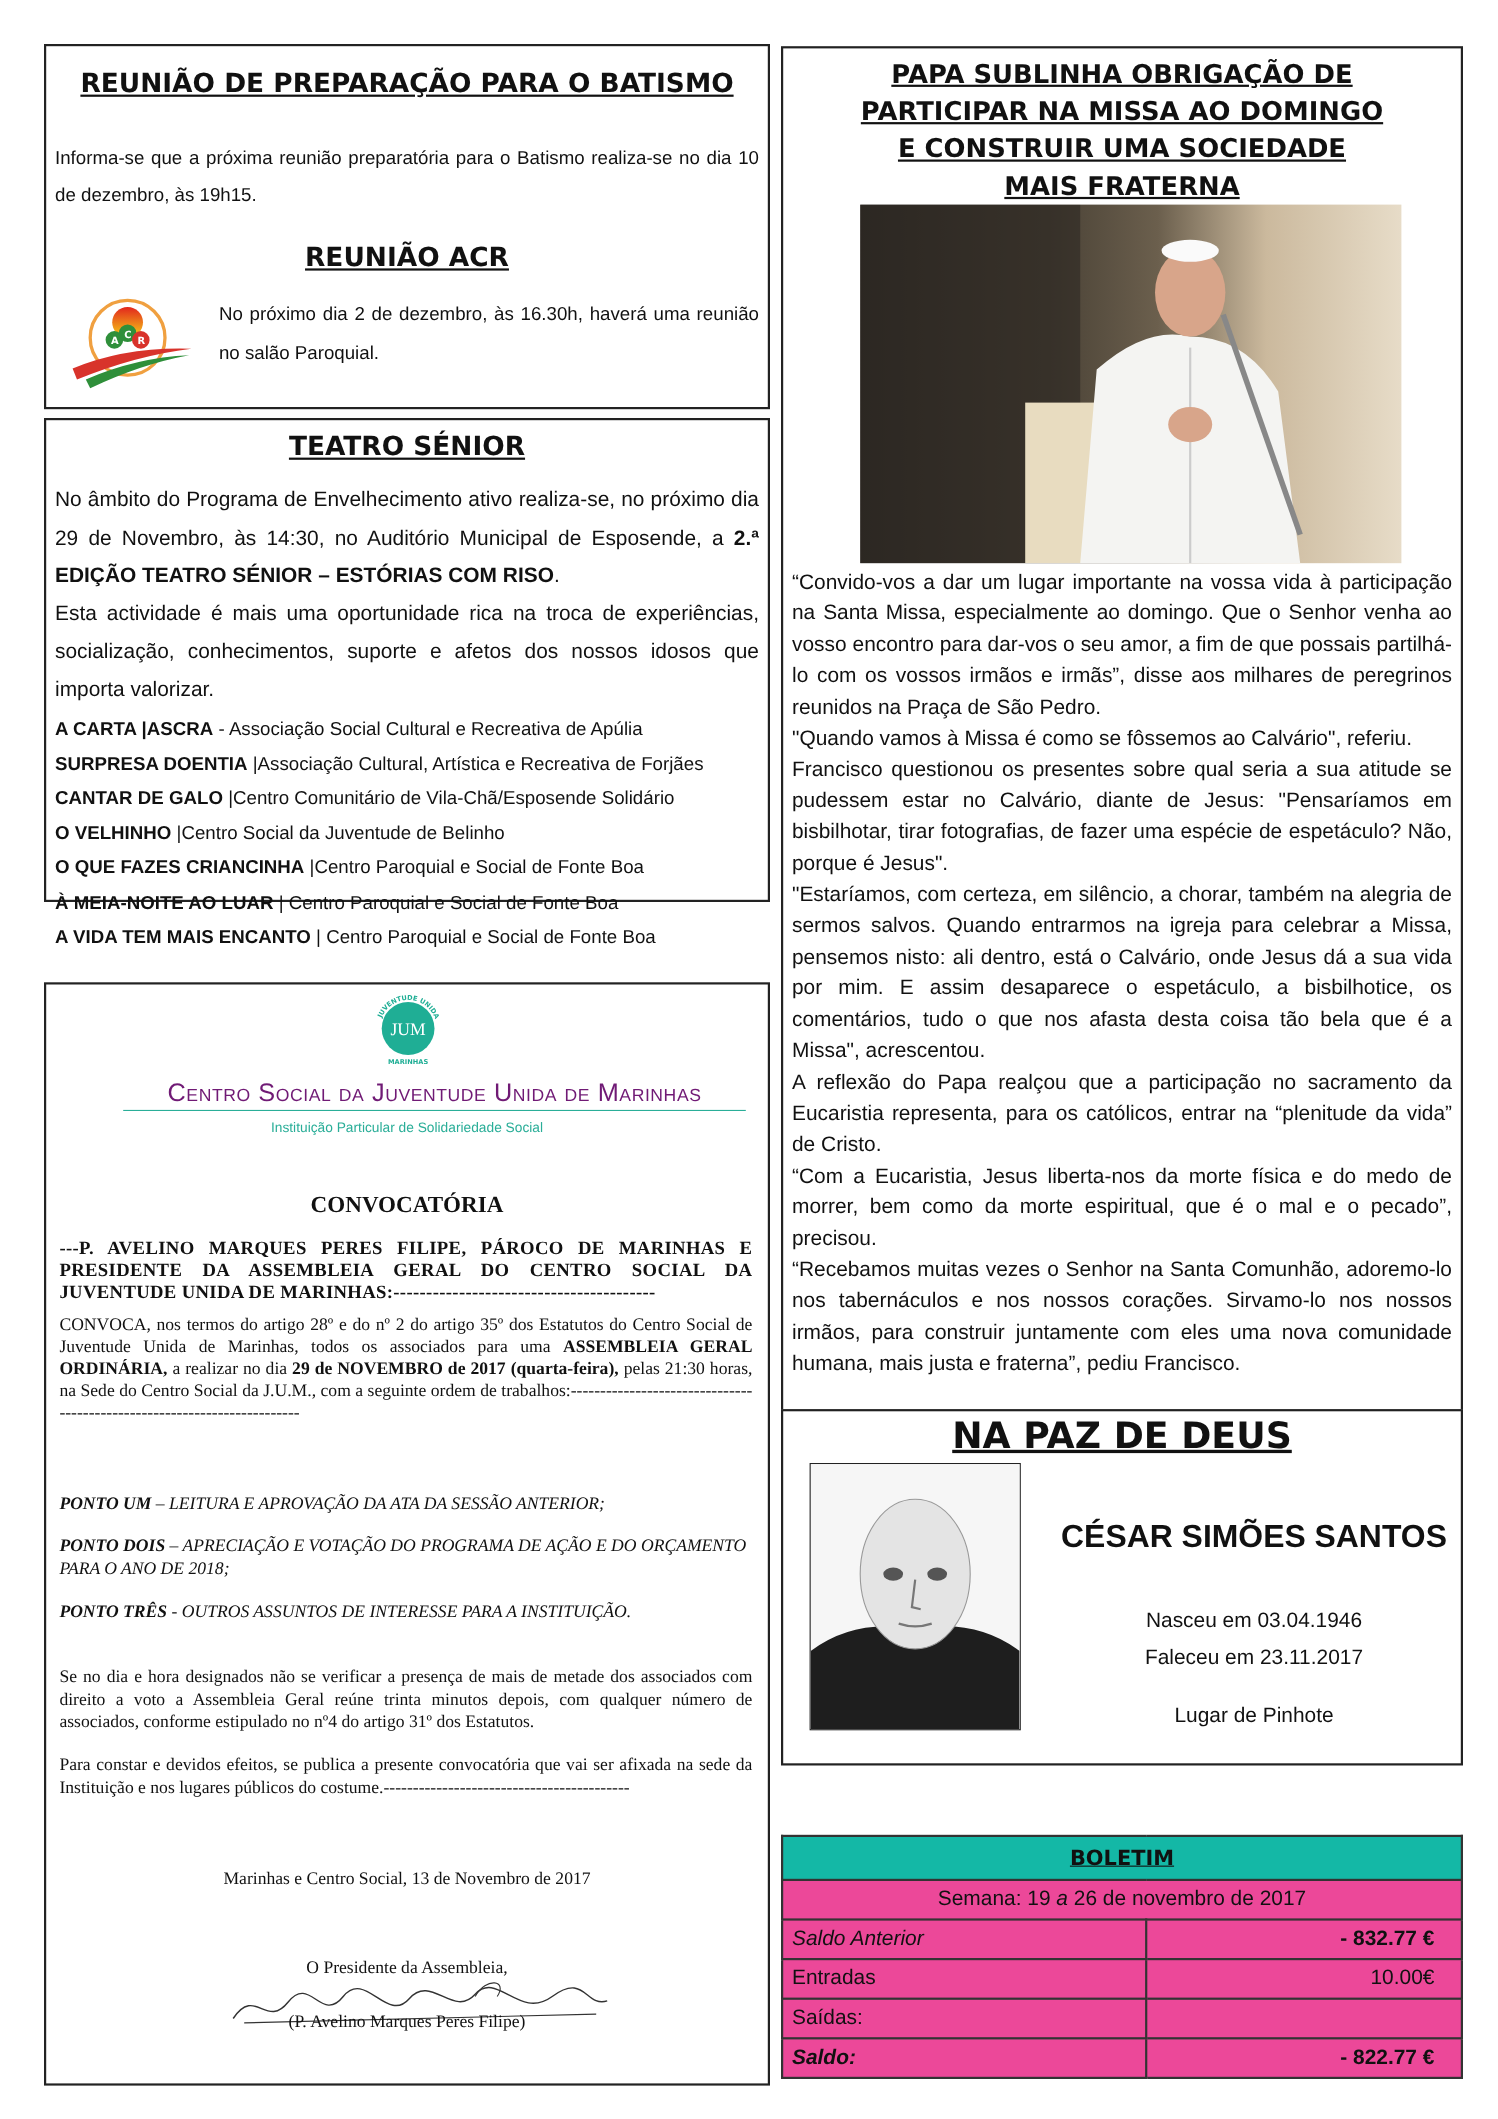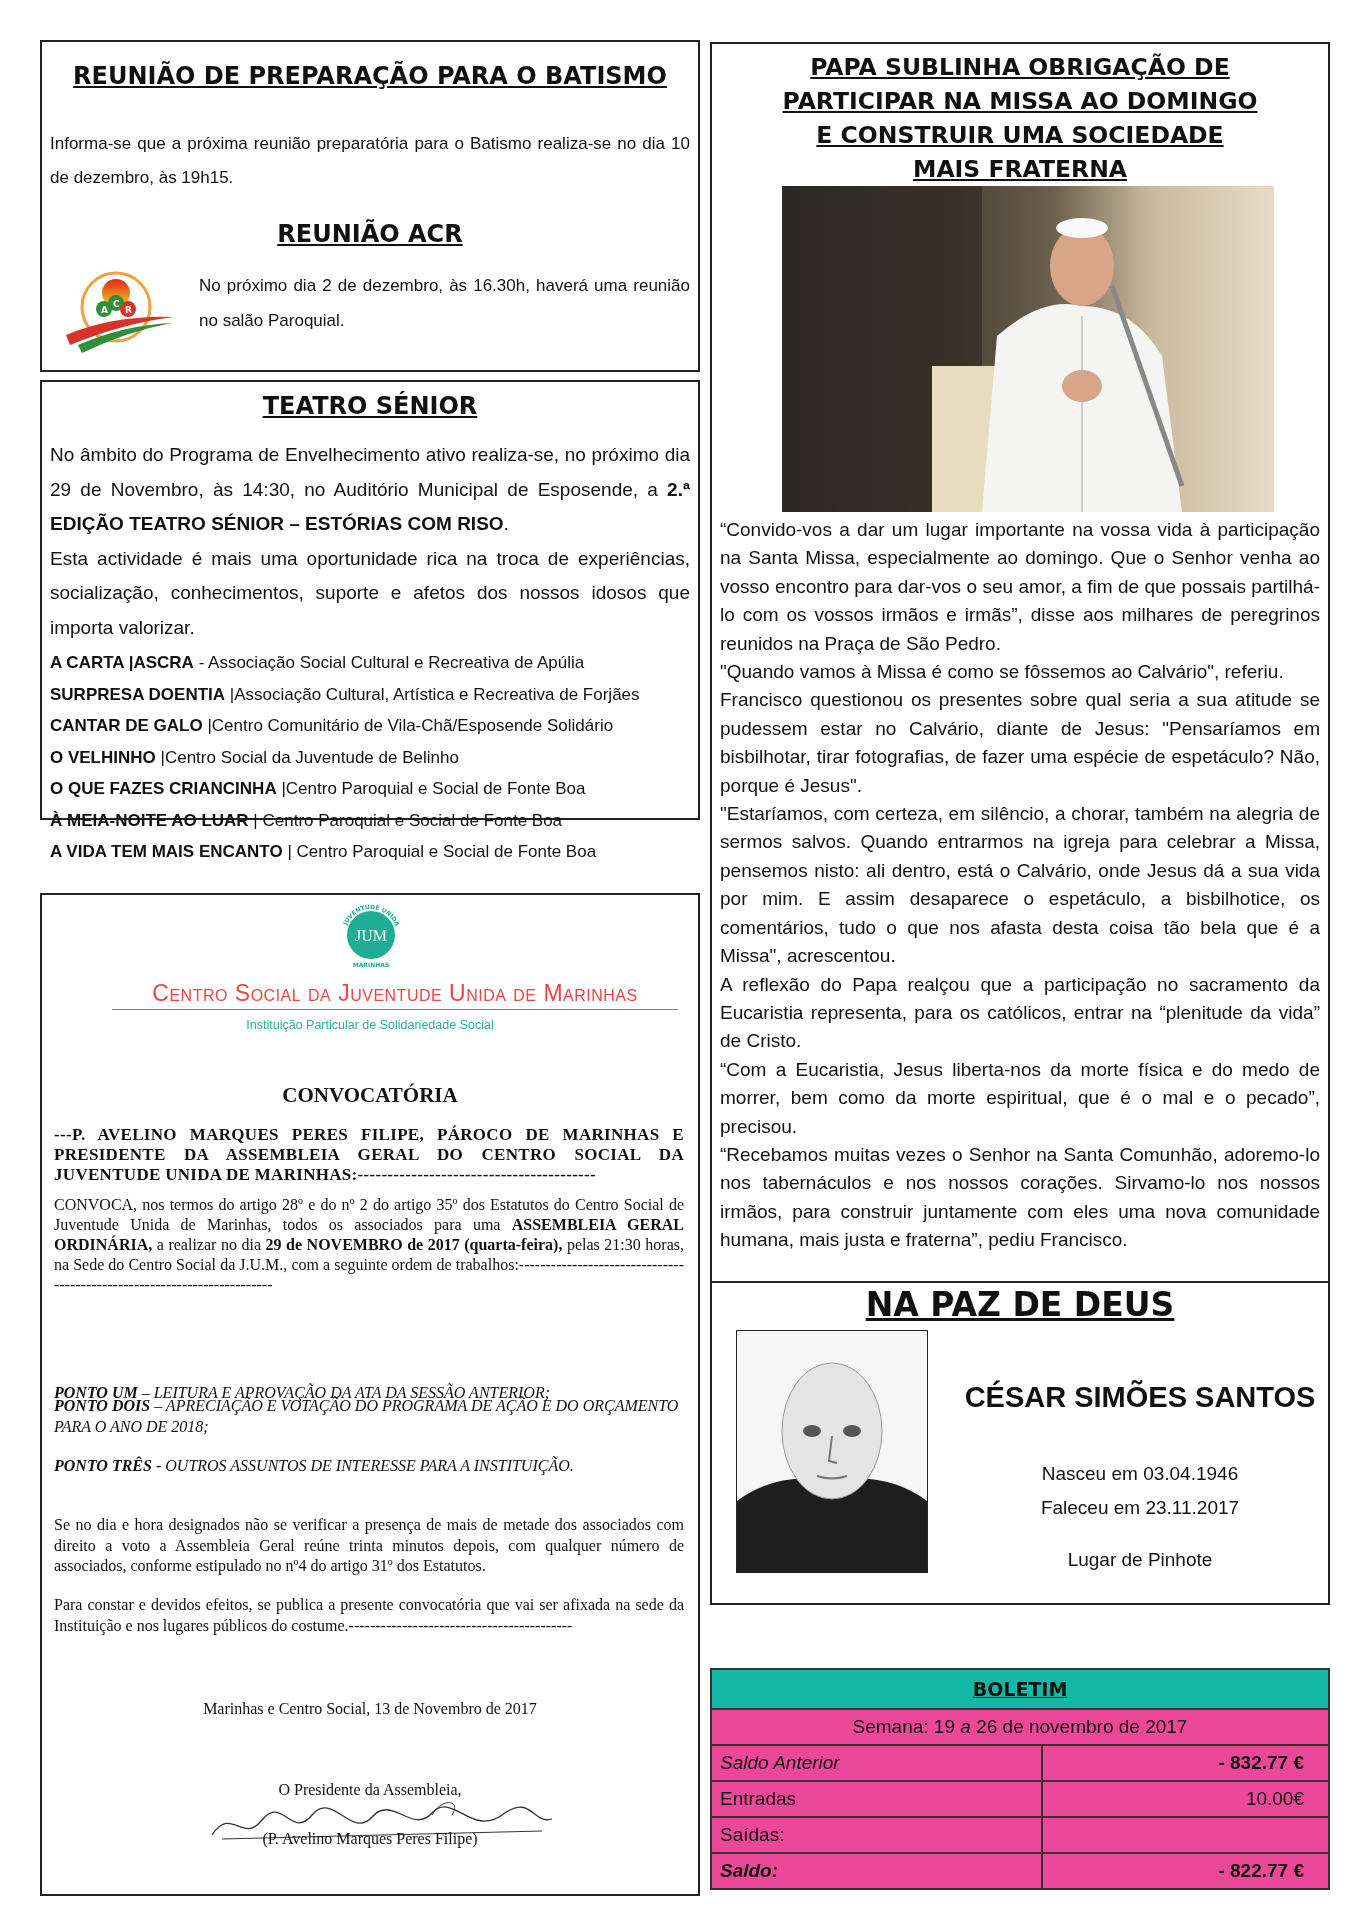--- a/index.html
+++ b/index.html
@@ -20,21 +20,21 @@
 
   
   #box-teatro { left: 40px; top: 380px; width: 660px; height: 440px; }
   #box-teatro .hd1 { position: absolute; left: 0; right: 0; top: 10px; font-size: 24px; }
   #box-teatro .p1 { position: absolute; left: 8px; right: 8px; top: 56px; font-size: 19px; line-height: 34.5px; text-align: justify; }
   #box-teatro .orgs { position: absolute; left: 8px; right: 8px; top: 265px; }
 
   
   #box-conv { left: 40px; top: 893px; width: 660px; height: 1003px; }
   #jum-logo { position: absolute; left: 295px; top: 6px; width: 68px; height: 68px; }
-  #box-conv .org-name { position: absolute; left: 70px; right: 20px; top: 85px; color: #ef4444; font-size: 23px; letter-spacing: 0.5px; text-align: center; border-bottom: 1.5px solid #2aae98; padding-bottom: 2px; font-variant: small-caps; }
+  #box-conv .org-name { position: absolute; left: 70px; right: 20px; top: 85px; color: #701a75; font-size: 23px; letter-spacing: 0.5px; text-align: center; border-bottom: 1.5px solid #2aae98; padding-bottom: 2px; font-variant: small-caps; }
   #box-conv .org-sub { position: absolute; left: 0; right: 0; top: 123px; color: #2aae98; font-size: 12.5px; text-align: center; }
   #box-conv .conv-title { position: absolute; left: 0; right: 0; top: 188px; font-size: 21px; font-weight: bold; text-align: center; }
   #box-conv .conv-lead { position: absolute; left: 12px; right: 14px; top: 230px; font-size: 17px; line-height: 20px; font-weight: bold; text-align: justify; letter-spacing: 0.3px; }
   #box-conv .conv-p1 { position: absolute; left: 12px; right: 14px; top: 300px; font-size: 16px; line-height: 20px; text-align: justify; }
   #box-conv .ponto { position: absolute; left: 12px; right: 14px; font-size: 16px; font-style: italic; line-height: 21px; }
   #box-conv .conv-p2 { position: absolute; left: 12px; right: 14px; top: 620px; font-size: 16px; line-height: 20.5px; text-align: justify; }
   #box-conv .conv-p3 { position: absolute; left: 12px; right: 14px; top: 700px; font-size: 16px; line-height: 20.5px; text-align: justify; }
   #box-conv .conv-date { position: absolute; left: 0; right: 0; top: 805px; font-size: 16px; text-align: center; }
   #box-conv .conv-pres { position: absolute; left: 0; right: 0; top: 886px; font-size: 16px; text-align: center; }
   #signature { position: absolute; left: 160px; top: 900px; width: 360px; height: 60px; }
@@ -117,21 +117,21 @@
     <text font-size="6" fill="#1fae95" font-weight="bold" font-family="DejaVu Sans, sans-serif"><textPath href="#arcT" startOffset="12%">JUVENTUDE UNIDA</textPath></text>
     <text x="34" y="66" text-anchor="middle" font-size="6" fill="#1fae95" font-weight="bold" font-family="DejaVu Sans, sans-serif">MARINHAS</text>
   </svg>
   <div class="org-name">Centro Social da Juventude Unida de Marinhas</div>
   <div class="org-sub">Instituição Particular de Solidariedade Social</div>
   <div class="conv-title serif">CONVOCATÓRIA</div>
   <div class="conv-lead serif">---P. AVELINO MARQUES PERES FILIPE, PÁROCO DE MARINHAS E PRESIDENTE DA ASSEMBLEIA GERAL DO CENTRO SOCIAL DA JUVENTUDE UNIDA DE MARINHAS:----------------------------------------</div>
   <div class="conv-p1 serif">
     <span>CONVOCA, nos termos do artigo 28º e do nº 2 do artigo 35º dos Estatutos do Centro Social de Juventude Unida de Marinhas, todos os associados para uma </span><b>ASSEMBLEIA GERAL ORDINÁRIA,</b><span> a realizar no dia </span><b>29 de NOVEMBRO de 2017 (quarta-feira),</b><span> pelas 21:30 horas, na Sede do Centro Social da J.U.M., com a seguinte ordem de trabalhos:------------------------------------------------------------------------</span>
   </div>
-  <div class="ponto serif" style="top:462px;margin-top:25px;"><b>PONTO UM</b><span> – LEITURA E APROVAÇÃO DA ATA DA SESSÃO ANTERIOR;</span></div>
+  <div class="ponto serif" style="top:462px;"><b>PONTO UM</b><span> – LEITURA E APROVAÇÃO DA ATA DA SESSÃO ANTERIOR;</span></div>
   <div class="ponto serif" style="top:500px;"><b>PONTO DOIS</b><span> – APRECIAÇÃO E VOTAÇÃO DO PROGRAMA DE AÇÃO E DO ORÇAMENTO PARA O ANO DE 2018;</span></div>
   <div class="ponto serif" style="top:560px;"><b>PONTO TRÊS</b><span> - OUTROS ASSUNTOS DE INTERESSE PARA A INSTITUIÇÃO.</span></div>
   <div class="conv-p2 serif">Se no dia e hora designados não se verificar a presença de mais de metade dos associados com direito a voto a Assembleia Geral reúne trinta minutos depois, com qualquer número de associados, conforme estipulado no nº4 do artigo 31º dos Estatutos.</div>
   <div class="conv-p3 serif">Para constar e devidos efeitos, se publica a presente convocatória que vai ser afixada na sede da Instituição e nos lugares públicos do costume.------------------------------------------</div>
   <div class="conv-date serif">Marinhas e Centro Social, 13 de Novembro de 2017</div>
   <div class="conv-pres serif">O Presidente da Assembleia,</div>
   <svg id="signature" viewBox="0 0 360 60">
     <path d="M10 40 C30 10, 40 50, 60 25 S90 45, 110 20 S150 45, 170 22 S210 40, 230 18 S270 42, 300 20 S330 30, 350 24" fill="none" stroke="#333" stroke-width="1.3"></path>
     <path d="M20 44 L340 36" stroke="#333" stroke-width="1"></path>
     <path d="M230 20 C240 2, 260 5, 250 20" fill="none" stroke="#333" stroke-width="1"></path>

